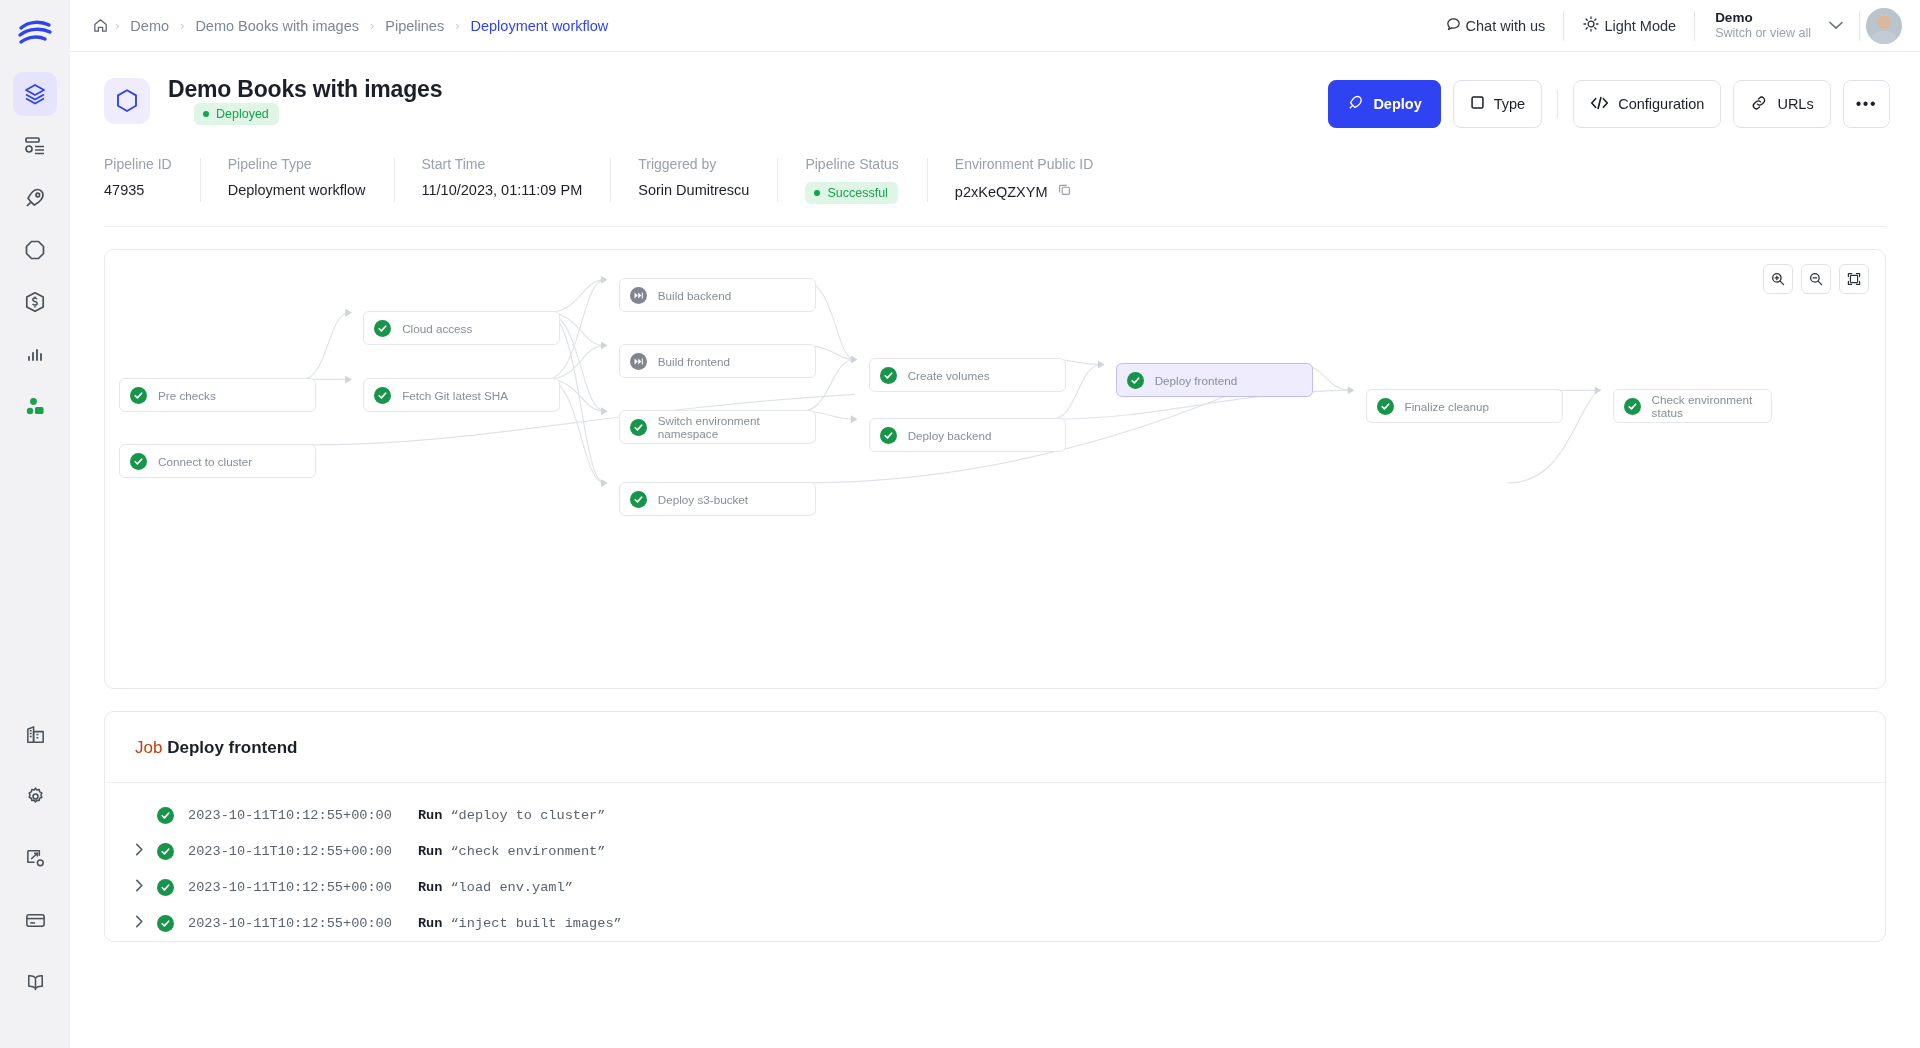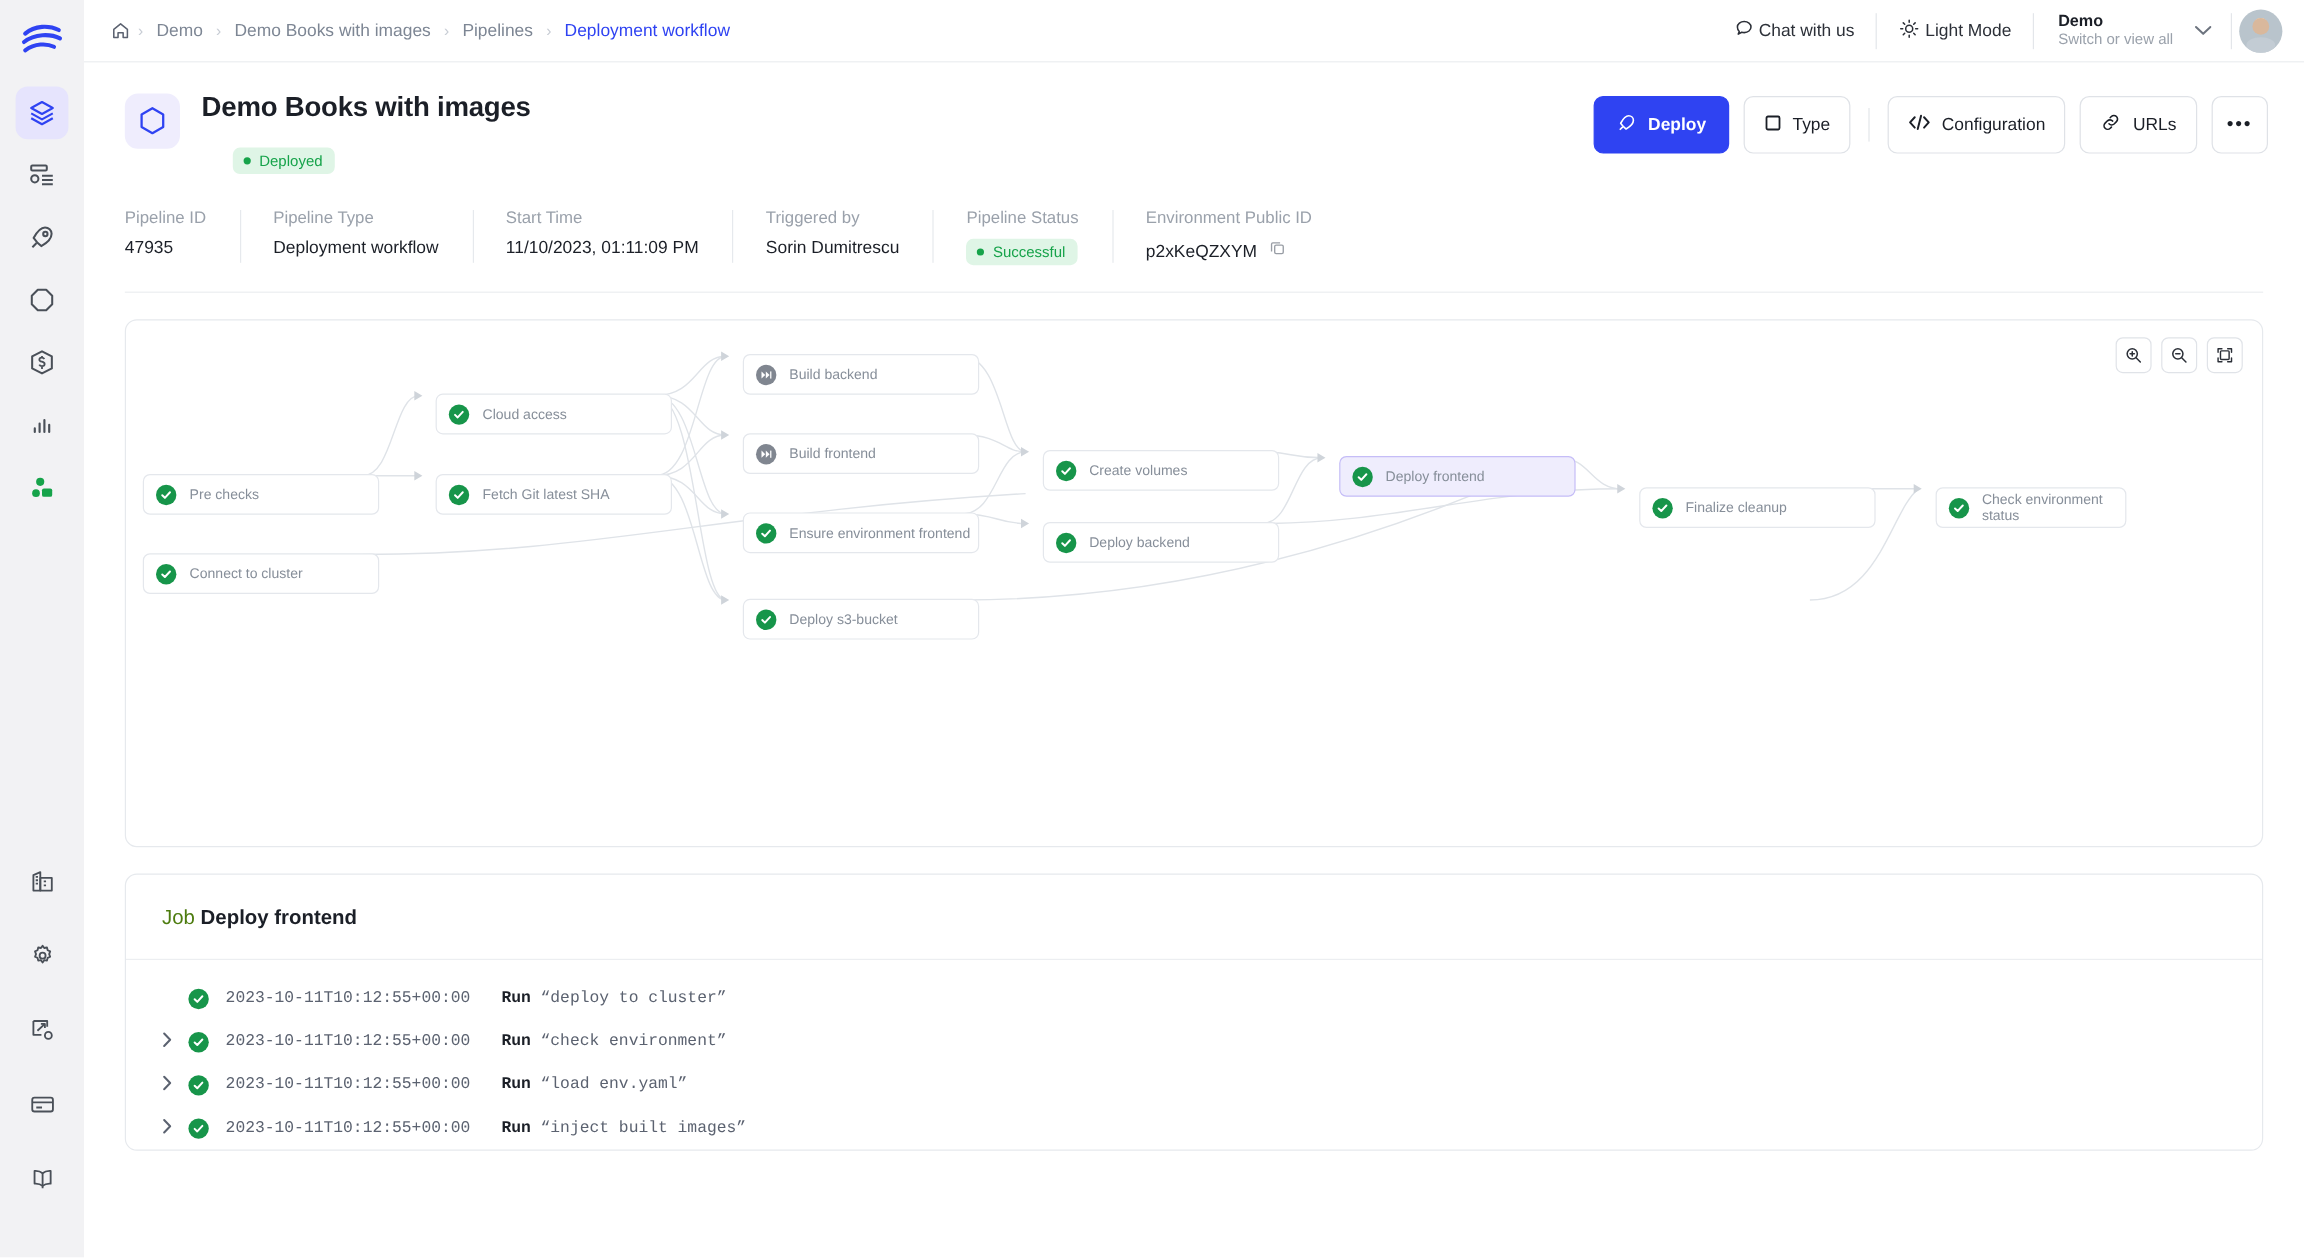--- a/index.html
+++ b/index.html
@@ -64,21 +64,21 @@
   .avatar::before{content:"";position:absolute;left:11px;top:7px;width:14px;height:14px;
     border-radius:50%;background:#d9b89c;z-index:2;}
 
   
   .page-head { padding: 24px 30px 0 34px; display: flex; align-items: flex-start; }
   .proj-badge {
     width: 46px; height: 46px; border-radius: 11px; background: #efedfd;
     display:flex; align-items:center; justify-content:center; margin-right: 18px; margin-top: 2px;
   }
   .proj-title { font-size: 23px; font-weight: bold; color: #1b1f27; letter-spacing: -0.2px;}
-  .badge-row { margin-top: 20px; padding-left: 26px; }
+  .badge-row { margin-top: 0; padding-left: 26px; }
   .pill { display:inline-flex; align-items:center; gap:7px; background:#dff5e6;
     color:#16a34a; font-size: 12.5px; padding: 4px 10px 4px 9px; border-radius: 6px; }
   .dot { width: 6px; height: 6px; border-radius: 50%; background: #16a34a; }
   .actions { margin-left: auto; display: flex; align-items: center; gap: 12px; padding-top: 4px;}
   .btn {
     height: 48px; border-radius: 8px; border: 1px solid #dfe2e7; background: #fff;
     display: flex; align-items: center; gap: 9px; padding: 0 16px;
     font-size: 14.5px; color: #1b1f27; cursor: pointer; white-space: nowrap;
   }
   .btn.primary { background: #2f43f2; border-color:#2f43f2; color: #fff; font-weight: bold; padding: 0 18px; }
@@ -120,21 +120,21 @@
   .ok-ic { width: 17px; height: 17px; border-radius: 50%; background: #17954a;
     display:flex; align-items:center; justify-content:center; flex:0 0 17px;}
   .skip-ic { width: 17px; height: 17px; border-radius: 50%; background: #808690;
     display:flex; align-items:center; justify-content:center; flex:0 0 17px;}
   svg.edges { position:absolute; inset:0; width:100%; height:100%; z-index:1; }
 
   
   .job-card { margin: 22px 34px 0 34px; border: 1px solid #e6e9ed; border-radius: 10px; background:#fff; }
   .job-head { padding: 26px 30px 24px 30px; border-bottom: 1px solid #eceef1;
     font-size: 17px; color: #1b1f27; }
-  .job-head .lbl { color: #4d7c0f; font-weight: normal; }
+  .job-head .lbl { color: #c2410c; font-weight: normal; }
   .job-head .nm { font-weight: bold; }
   .log-rows { padding: 14px 0 0 0; }
   .log-row { display: flex; align-items: center; height: 36px; padding-left: 30px;
     font-family: "Liberation Mono", monospace; font-size: 13.6px; }
   .log-chev { width: 22px; color: #5b6270; font-size: 13px; flex: 0 0 22px; cursor: pointer;}
   .log-ok { margin-right: 14px; }
   .log-ts { color: #5b6270; }
   .log-run { color: #1b1f27; font-weight: bold; margin-left: 26px; }
   .log-cmd { color: #5b6270; margin-left: 8px; }
 </style>
@@ -514,21 +514,21 @@
               </svg>
             </span>
             <span>Build frontend</span>
           </div>
           <div class="gnode" style="left: 513.784px; top: 160px; width: 197.03px;">
             <span class="ok-ic">
               <svg width="11" height="11" viewBox="0 0 14 14" fill="none" stroke="#fff" stroke-width="2.1" stroke-linecap="round" stroke-linejoin="round">
                 <path d="M2.8 7.3 5.6 10 11 4.1"></path>
               </svg>
             </span>
-            <span>Ensure environment frontend</span>
+            <span>Switch environment namespace</span>
           </div>
           <div class="gnode" style="left: 513.784px; top: 232px; width: 197.03px;">
             <span class="ok-ic">
               <svg width="11" height="11" viewBox="0 0 14 14" fill="none" stroke="#fff" stroke-width="2.1" stroke-linecap="round" stroke-linejoin="round">
                 <path d="M2.8 7.3 5.6 10 11 4.1"></path>
               </svg>
             </span>
             <span>Deploy s3-bucket</span>
           </div>
           <div class="gnode" style="left: 763.676px; top: 108px; width: 197.03px;">

